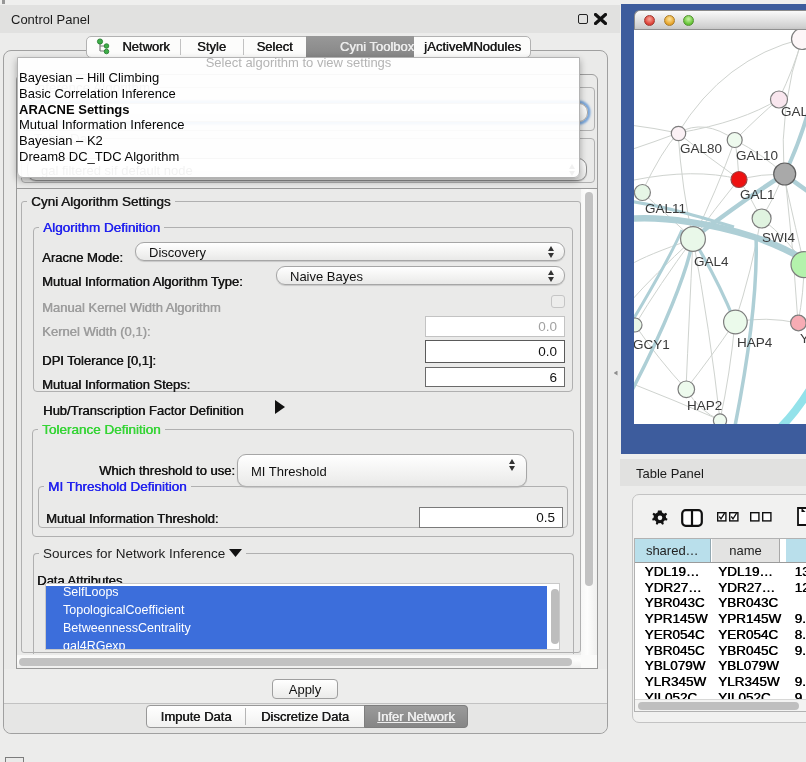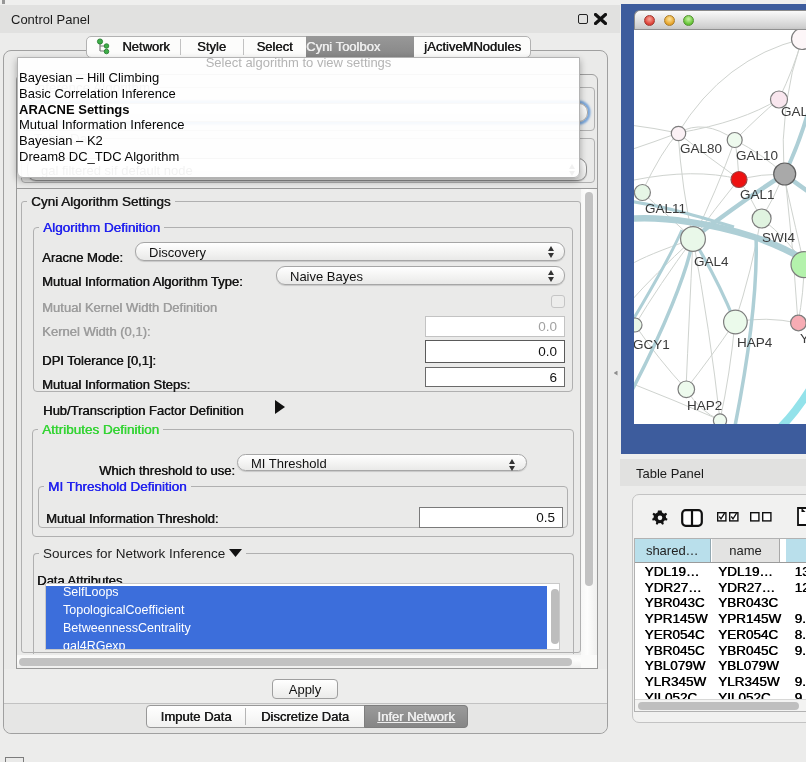--- a/index.html
+++ b/index.html
@@ -57,39 +57,39 @@
   <div class="abs lbl" style="left:42px;top:243.5px;">Aracne Mode:</div>
   <div class="combo" style="left:135px;top:242px;width:430px;height:19px;">
       <span class="ct">Discovery</span>
       <span class="spin" style="right:9px;top:3px;"></span>
     </div>
   <div class="abs lbl" style="left:42px;top:268px;">Mutual Information Algorithm Type:</div>
   <div class="combo" style="left:276px;top:266px;width:289px;height:19px;">
       <span class="ct">Naive Bayes</span>
       <span class="spin" style="right:9px;top:3px;"></span>
     </div>
-  <div class="abs lbl dis" style="left:42px;top:293.5px;">Mutual Kernel Width Definition</div>
+  <div class="abs lbl dis" style="left:42px;top:293.5px;">Manual Kernel Width Algorithm</div>
   <div class="abs" style="left:551px;top:295px;width:14px;height:13px;background:#ededec;border:1px solid #c5c5c5;border-radius:3px;"></div>
   <div class="abs lbl dis" style="left:42px;top:317.5px;">Kernel Width (0,1):</div>
   <div class="field" style="left:425px;top:316px;width:140px;height:21px;border:1px solid #c3c3c3;color:#a2a2a2;line-height:20px;">0.0</div>
   <div class="abs lbl" style="left:42px;top:346.5px;">DPI Tolerance [0,1]:</div>
   <div class="field" style="left:425px;top:340px;width:140px;height:23px;border:1.5px solid #5a5a5a;line-height:21px;">0.0</div>
   <div class="abs lbl" style="left:42px;top:370.5px;">Mutual Information Steps:</div>
   <div class="field" style="left:425px;top:367px;width:140px;height:20px;border:1px solid #6a6a6a;line-height:19px;">6</div>
 
   <div class="abs lbl" style="left:43px;top:396.5px;">Hub/Transcription Factor Definition</div>
   <svg class="abs" style="left:274px;top:400px;" width="12" height="14" viewBox="0 0 12 14">
       <path d="M1 0 L11 7 L1 14 Z" fill="#111"></path>
     </svg>
 
   <div class="group" style="left:32px;top:429px;width:542px;height:108px;">
-    <span class="glabel" style="left:5px;color:#35d435;">Attributes Definition</span>
+    <span class="glabel" style="left:5px;color:#35d435;">Tolerance Definition</span>
   </div>
   <div class="abs lbl" style="left:99px;top:457px;">Which threshold to use:</div>
-  <div class="combo" style="left:237px;top:454px;width:290px;height:17px;">
+  <div class="combo" style="left:237px;top:454px;width:290px;height:33px;">
       <span class="ct">MI Threshold</span>
       <span class="spin" style="right:10px;top:4px;"></span>
     </div>
 
   <div class="group" style="left:38px;top:486px;width:530px;height:42px;">
     <span class="glabel" style="left:5px;color:#2222ee;">MI Threshold Definition</span>
   </div>
   <div class="abs lbl" style="left:46px;top:505px;">Mutual Information Threshold:</div>
   <div class="field" style="left:419px;top:507px;width:144px;height:21px;border:1px solid #7a7a7a;line-height:20px;">0.5</div>
 
@@ -135,21 +135,21 @@
   <div class="abs" style="left:306px;top:36px;width:108px;height:22px;background:linear-gradient(#989898,#868686);"></div>
   <svg class="abs" style="left:96px;top:38px;" width="14" height="17" viewBox="0 0 14 17">
     <path d="M4 4 L4 13 M4 8 L10 8 M4 13 L10 13" stroke="#7a7a7a" stroke-width="1.2" fill="none"></path>
     <circle cx="4" cy="3.5" r="2.6" fill="#3fae49" stroke="#1e7a28" stroke-width="0.8"></circle>
     <circle cx="10.5" cy="8" r="2.3" fill="#3fae49" stroke="#1e7a28" stroke-width="0.8"></circle>
     <circle cx="10.5" cy="13.5" r="2.3" fill="#3fae49" stroke="#1e7a28" stroke-width="0.8"></circle>
   </svg>
   <div class="abs" style="left:112px;top:36px;width:68px;height:22px;text-align:center;font-size:13px;color:#1a1a1a;line-height:22px;text-shadow:0.5px 0 currentColor;">Network</div>
   <div class="abs" style="left:180px;top:36px;width:63px;height:22px;text-align:center;font-size:13px;color:#1a1a1a;line-height:22px;text-shadow:0.5px 0 currentColor;">Style</div>
   <div class="abs" style="left:243px;top:36px;width:63px;height:22px;text-align:center;font-size:13px;color:#1a1a1a;line-height:22px;text-shadow:0.5px 0 currentColor;">Select</div>
-  <div class="abs" style="left:306px;top:36px;width:108px;height:22px;text-align:left;font-size:13px;color:#ececec;line-height:22px;text-shadow:0.5px 0 currentColor;">Cyni Toolbox</div>
+  <div class="abs" style="left:306px;top:36px;width:108px;height:22px;text-align:right;font-size:13px;color:#ececec;line-height:22px;text-shadow:0.5px 0 currentColor;">Cyni Toolbox</div>
   <div class="abs" style="left:414px;top:36px;width:117px;height:22px;text-align:center;font-size:13px;color:#1a1a1a;line-height:22px;text-shadow:0.5px 0 currentColor;">jActiveMNodules</div>
 </div>
 
 <div id="popup">
   <div class="abs" style="left:17px;top:57px;width:563px;height:121px;background:rgba(255,255,255,0.93);border:1px solid #b3b3b3;border-radius:0 0 6px 6px;box-shadow:0 3px 7px rgba(0,0,0,0.32);"></div>
   <div class="abs" style="left:17px;top:55px;width:563px;text-align:center;font-size:13px;color:#b4b4b4;">Select algorithm to view settings</div>
   <div class="abs" style="left:19px;top:70px;font-size:13px;color:#050505;line-height:15.8px;white-space:nowrap;">Bayesian – Hill Climbing<br>Basic Correlation Inference<br><b>ARACNE Settings</b><br>Mutual Information Inference<br>Bayesian – K2<br>Dream8 DC_TDC Algorithm</div>
 </div>
 
 <div class="abs" style="left:5px;top:757px;width:19px;height:8px;border:1.6px solid #7c7c7c;background:#eaeae9;"></div>

